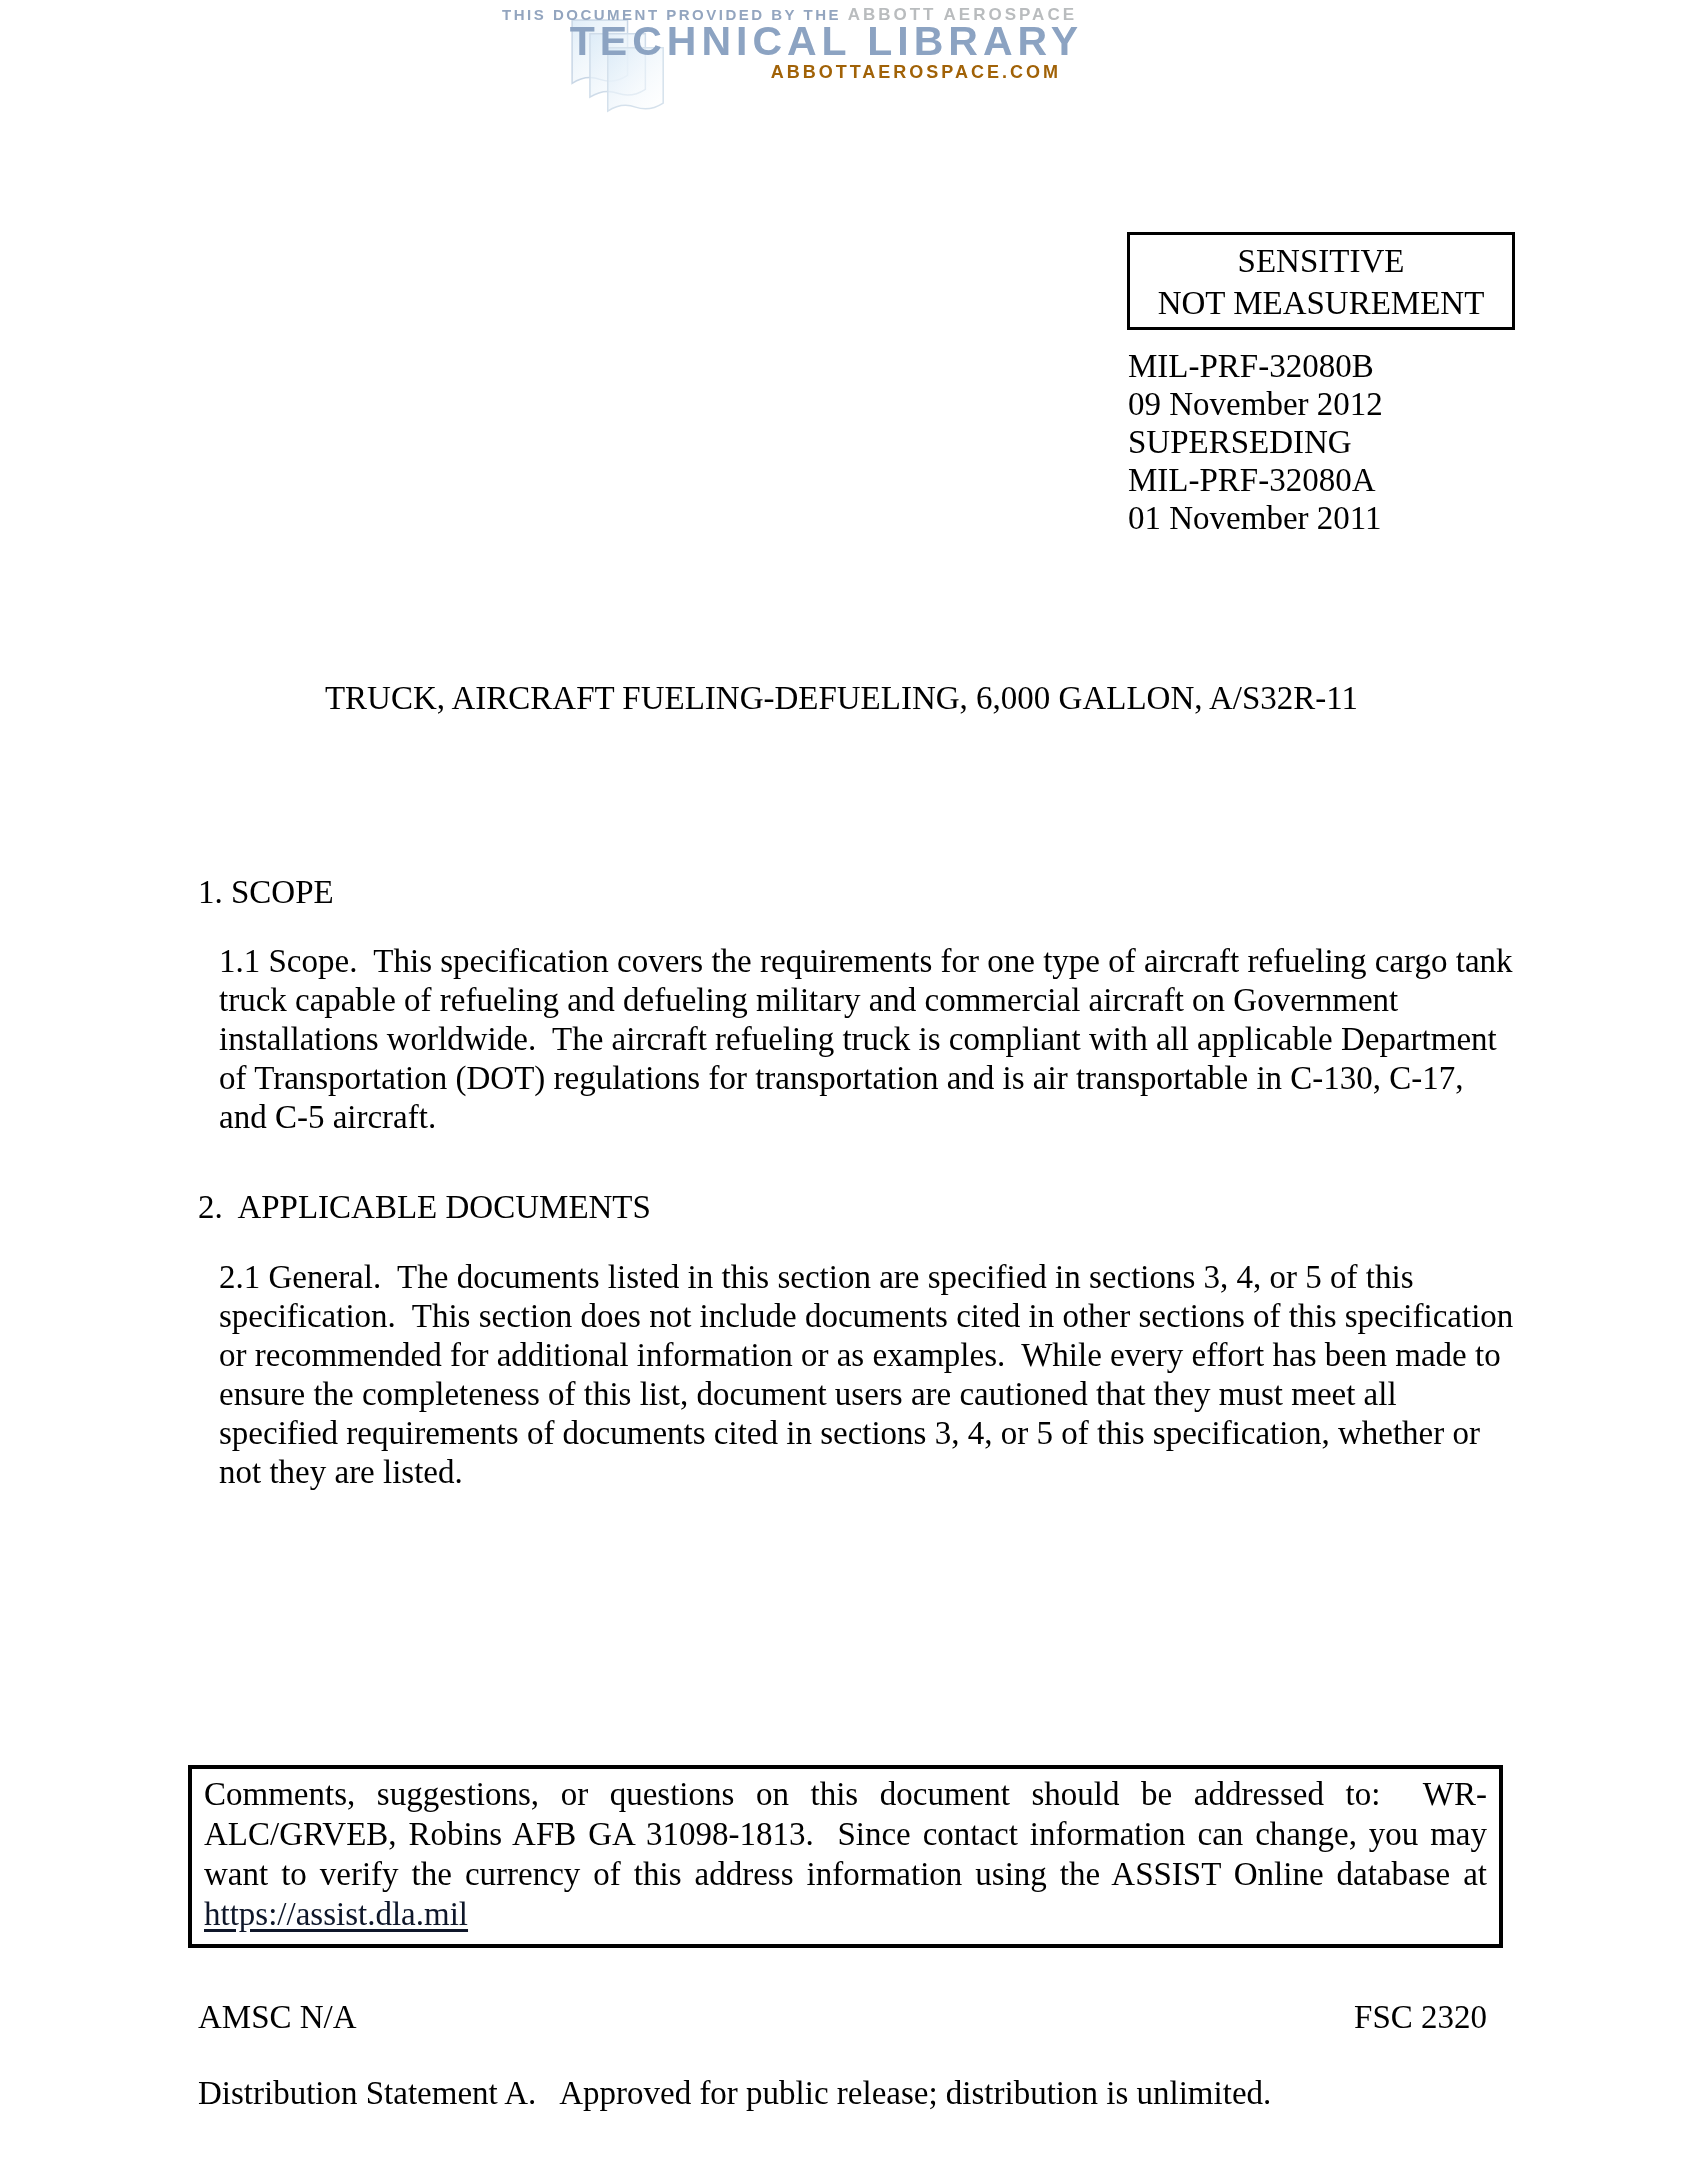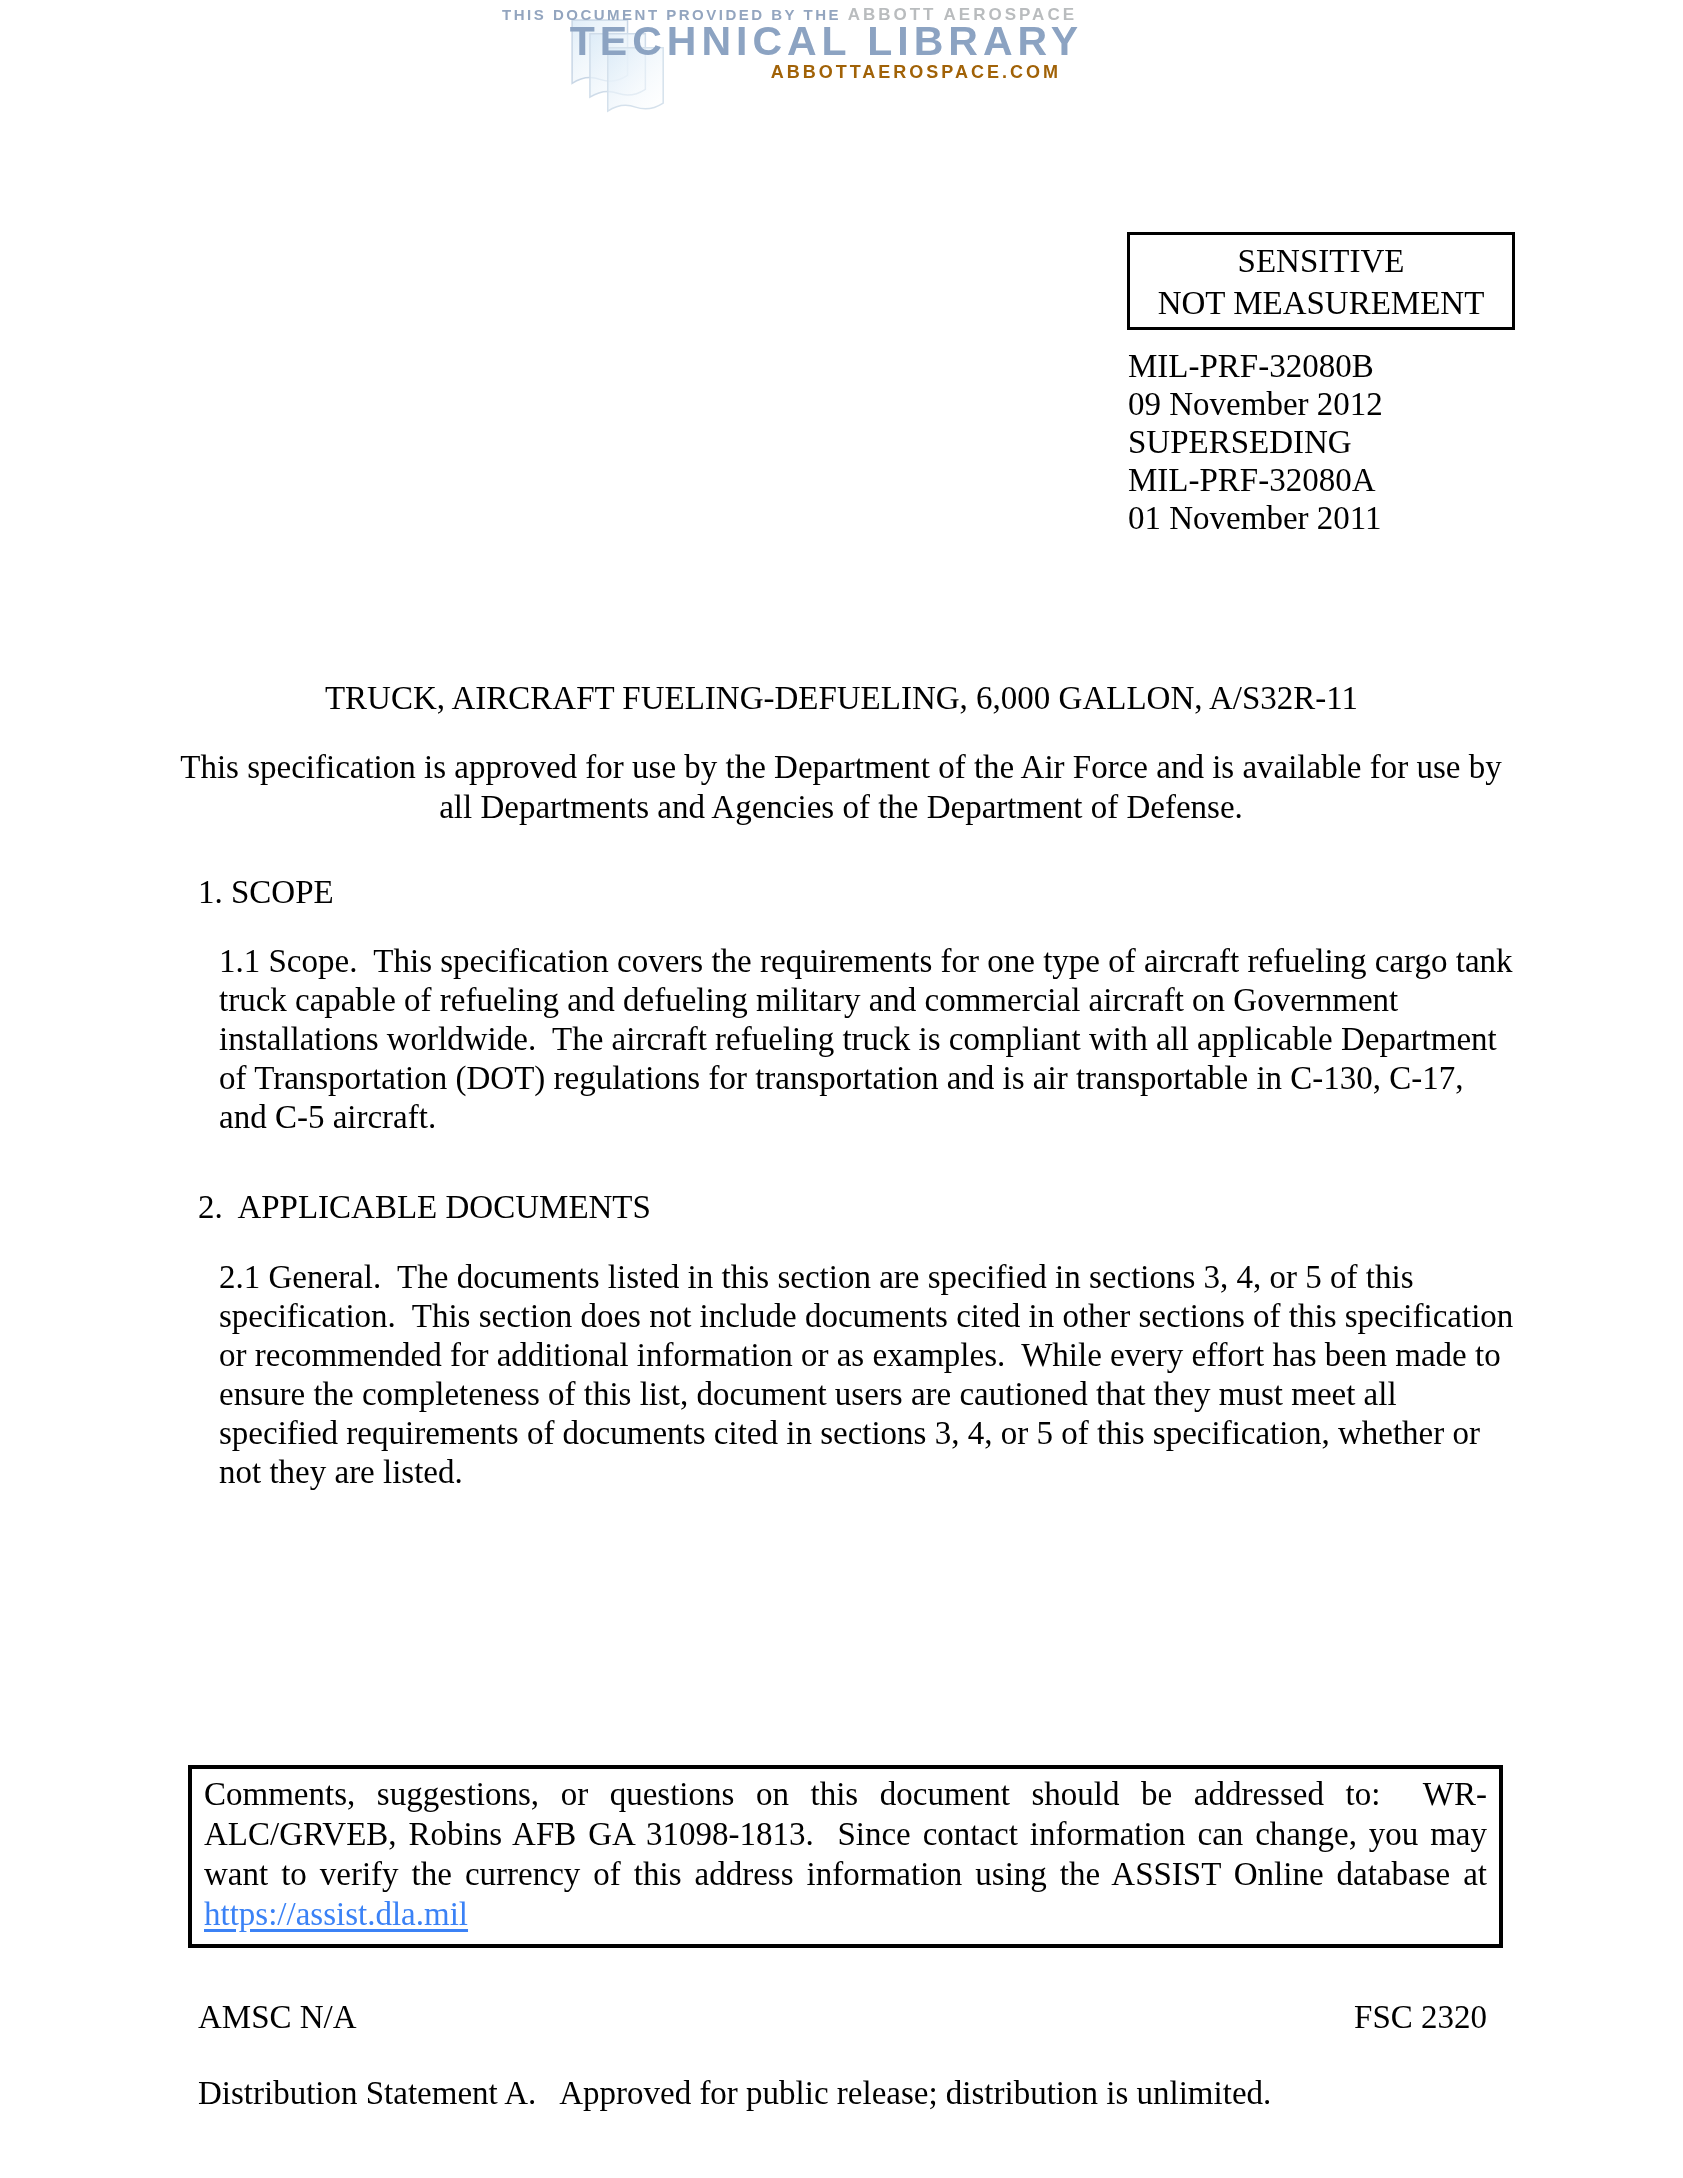--- a/index.html
+++ b/index.html
@@ -75,21 +75,21 @@
   .para-general { top: 1258px; }
   
   .comments-box {
     position: absolute; left: 188px; top: 1765px; width: 1315px;
     border: 4px solid #000;
     padding: 5px 12px 10px 12px;
     text-align: justify;
     line-height: 40px;
     white-space: pre-wrap;
   }
-  .comments-box a { color: #3b82f6; text-decoration: underline; text-underline-offset: 4px; }
+  .comments-box a { color: #0f172a; text-decoration: underline; text-underline-offset: 4px; }
   
   .footer-row {
     position: absolute; left: 198px; top: 1999px; width: 1289px;
     display: flex; justify-content: space-between;
   }
   .distribution { position: absolute; left: 198px; top: 2075px; white-space: pre-wrap; }
 </style>
 </head>
 <body>
 
@@ -119,21 +119,20 @@
 
   <div class="doc-ids">
     <div>MIL-PRF-32080B</div>
     <div class="u">09 November 2012</div>
     <div>SUPERSEDING</div>
     <div>MIL-PRF-32080A</div>
     <div>01 November 2011</div>
   </div>
 
   <div class="title-subject">TRUCK, AIRCRAFT FUELING-DEFUELING, 6,000 GALLON, A/S32R-11</div>
-  <div class="approval">This specification is approved for use by the Department of the Air Force and is available for use by all Departments and Agencies of the Department of Defense.</div>
 
   <div class="sec-heading sec1-heading">1. SCOPE</div>
   <div class="body-para para-scope"><span>1.1 </span><span class="u">Scope</span><span>.  This specification covers the requirements for one type of aircraft refueling cargo tank truck capable of refueling and defueling military and commercial aircraft on Government installations worldwide.  The aircraft refueling truck is compliant with all applicable Department of Transportation (DOT) regulations for transportation and is air transportable in C-130, C-17, and C-5 aircraft.</span></div>
 
   <div class="sec-heading sec2-heading">2.  APPLICABLE DOCUMENTS</div>
   <div class="body-para para-general"><span>2.1 </span><span class="u">General</span><span>.  The documents listed in this section are specified in sections 3, 4, or 5 of this specification.  This section does not include documents cited in other sections of this specification or recommended for additional information or as examples.  While every effort has been made to ensure the completeness of this list, document users are cautioned that they must meet all specified requirements of documents cited in sections 3, 4, or 5 of this specification, whether or not they are listed.</span></div>
 
   <div class="comments-box"><span>Comments, suggestions, or questions on this document should be addressed to:  WR-ALC/GRVEB, Robins AFB GA 31098-1813.  Since contact information can change, you may want to verify the currency of this address information using the ASSIST Online database at </span><a href="#">https://assist.dla.mil</a></div>
 
   <div class="footer-row">

